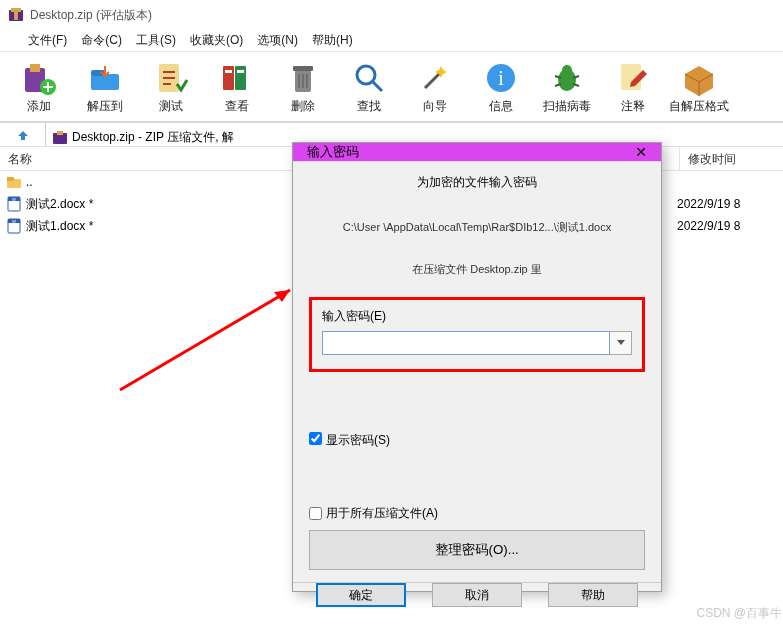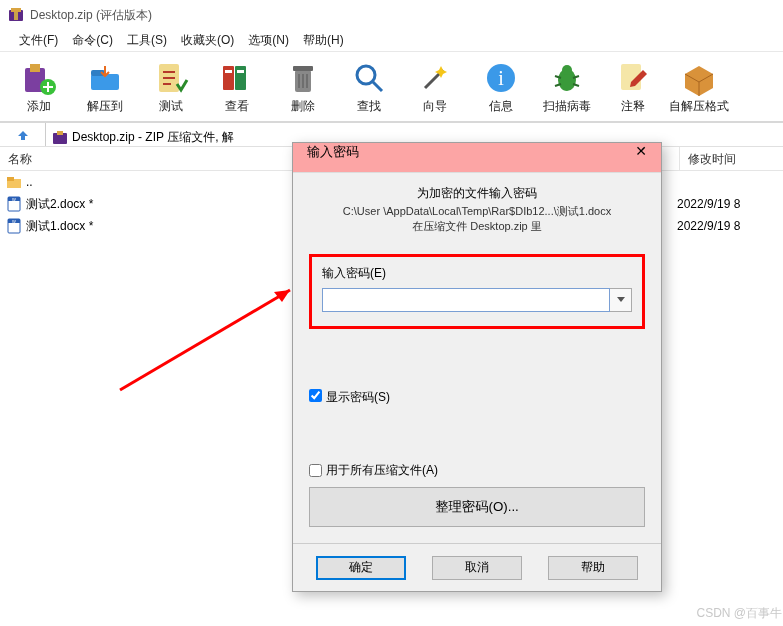--- a/index.html
+++ b/index.html
@@ -2,21 +2,21 @@
 <html><head>
 <meta charset="utf-8">
 <style>
 * { box-sizing: border-box; margin: 0; padding: 0; }
 body { font-family: "Microsoft YaHei", "Segoe UI", sans-serif; font-size: 12px; background: #fff; width: 783px; height: 626px; overflow: hidden; position: relative; }
 
 .titlebar { height: 30px; display: flex; align-items: center; padding: 0 8px; background: #fff; }
 .titlebar .icon-slot { width: 16px; height: 16px; margin-right: 6px; }
 .titlebar .title { color: #555; }
 
-.menubar { height: 22px; display: flex; align-items: flex-start; padding: 0 13px; gap: 2px; border-bottom: 1px solid #e8e8e8; }
+.menubar { height: 22px; display: flex; align-items: flex-start; padding: 0 22px; gap: 2px; border-bottom: 1px solid #e8e8e8; }
 .menubar span { padding: 2px 6px; color: #222; }
 
 .toolbar { display: flex; align-items: flex-start; gap: 0; padding: 4px 6px 0; border-bottom: 2px solid #d8d8d8; }
 .tool { width: 66px; display: flex; flex-direction: column; align-items: center; gap: 2px; padding: 4px 0 6px; }
 .tool .ico { width: 36px; height: 36px; }
 .tool .lbl { font-size: 12px; color: #222; }
 
 .addrbar { height: 24px; display: flex; align-items: flex-end; border-bottom: 1px solid #e0e0e0; }
 .addrbar .up { width: 46px; height: 100%; border-right: 1px solid #ccc; display:flex; align-items:center; justify-content:center; }
 .addrbar .path { padding: 0 6px; display:flex; align-items:center; gap:4px; }
@@ -28,26 +28,26 @@
 .col-date { flex: 1; }
 
 .list-body { position: relative; }
 .row { height: 22px; display: flex; align-items: center; padding: 0 6px; }
 .row .ficon { width: 16px; height: 16px; margin-right: 4px; }
 .row .fname { flex: 1; }
 .row .fdate { width: 100px; text-align: left; }
 
 
 .dialog { position: absolute; left: 292px; top: 142px; width: 370px; height: 450px; background: #f0f0f0; border: 1px solid #a0a0a0; box-shadow: 4px 4px 12px rgba(0,0,0,.25); display:flex; flex-direction:column; }
-.dlg-title { height: 30px; background: #fca5a5; display:flex; padding: 0 8px; border-bottom:1px solid #ddd; }
+.dlg-title { height: 30px; background: #d946ef; display:flex; align-items:center; padding: 0 8px; border-bottom:1px solid #ddd; }
 .dlg-title .t { flex:1; font-size:13px; }
 .dlg-title .close { width:24px; text-align:center; font-size:14px; }
 .dlg-body { flex:1; padding: 12px 16px; display:flex; flex-direction:column; }
 .dlg-body .hdr { text-align:center; margin-bottom:2px; font-size:12px; }
-.dlg-body .pathline { text-align:center; font-size:11px; color:#333; }
+.dlg-body .pathline { text-align:center; font-size:11px; color:#333;margin-top:27px; }
 .redbox { border: 3px solid #f00; margin-top: 20px; padding: 8px 10px 14px; }
 .redbox .lbl { margin-bottom: 6px; }
 .inputrow { display:flex; }
 .inputrow input { flex:1; height: 24px; border:1px solid #7a9fd4; padding: 2px 4px; }
 .inputrow .dd { width: 22px; border:1px solid #aaa; border-left:0; display:flex; align-items:center; justify-content:center; background:#f8f8f8; }
 .chk { margin: 60px 0 6px; display:flex; align-items:flex-start; gap:4px; }
 .chk2 { margin: 50px 0 8px; display:flex; align-items:center; gap:4px; }
 .widebtn { width: 100%; height: 40px; border:1px solid #adadad; background:#e1e1e1; }
 .dlg-footer { height: 48px; border-top:1px solid #ccc; display:flex; align-items:center; justify-content:center; gap:26px; padding: 0 10px; }
 .dlg-footer button { width: 90px; height: 24px; border:1px solid #adadad; background:#e1e1e1; font-size:12px; }

